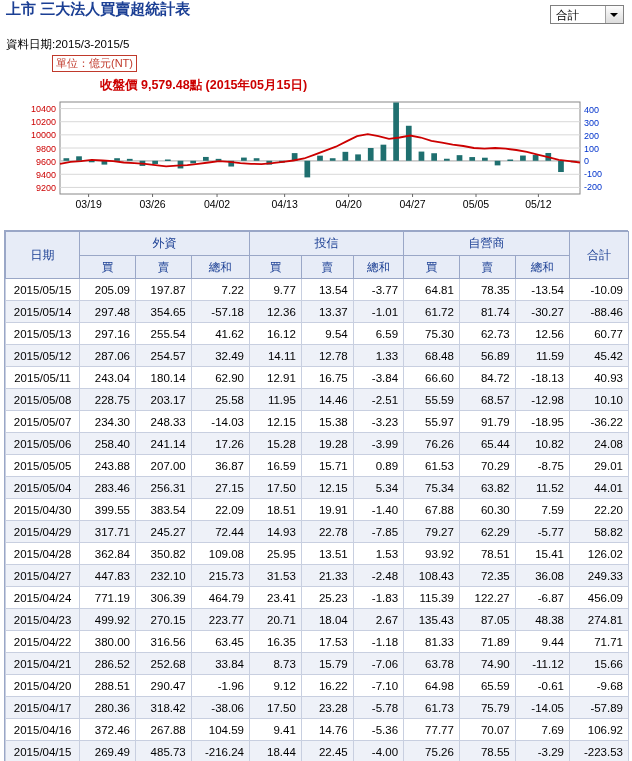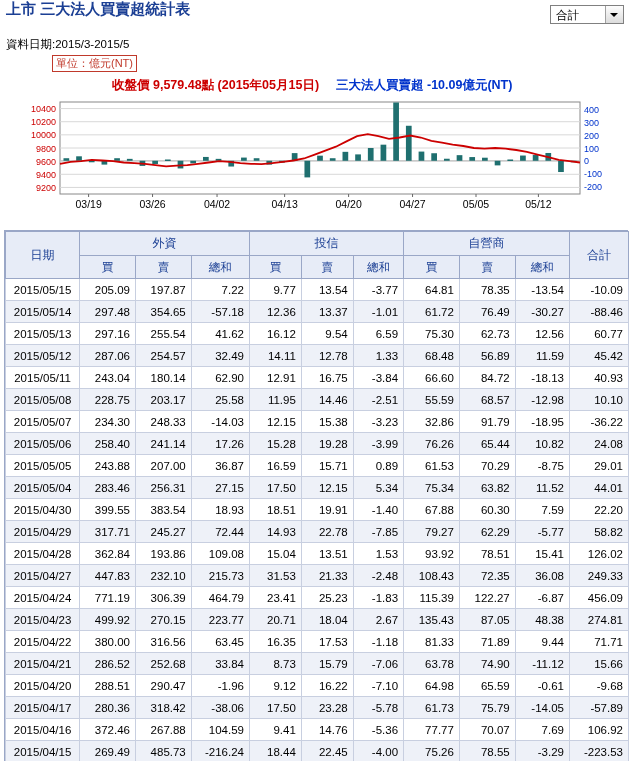--- a/index.html
+++ b/index.html
@@ -82,21 +82,21 @@
     margin: 2px 4px 0 4px;
     height: 148px;
   }
   .chart-legend {
     position: relative;
     height: 18px;
     text-align: center;
   }
   .legend-left {
     position: absolute;
-    left: 108px;
+    left: 96px;
     top: 1px;
     color: #cc0000;
     font-size: 12.5px;
     font-weight: bold;
   }
   .legend-right {
     position: absolute;
     left: 332px;
     top: 1px;
     color: #0033cc;
@@ -163,21 +163,20 @@
     <span class="sel-label">合計</span>
     <span class="sel-btn">
         <span class="arrow"></span>
       </span>
   </div>
 </div>
 
 <div class="chart-panel">
   <div class="chart-legend">
     <span class="legend-left">收盤價 9,579.48點 (2015年05月15日)</span>
-    <span class="legend-right">三大法人買賣超 -10.09億元(NT)</span>
   </div>
   <div class="plot-host">
     <svg id="chart-svg" width="624" height="126">
         <rect x="56" y="8" width="520" height="92" fill="#ffffff" stroke="#888888" stroke-width="1"></rect>
         <line x1="56" y1="93.42857142857143" x2="576" y2="93.42857142857143" stroke="#d8d8d8" stroke-width="1"></line>
         <text x="52" y="96.92857142857143" text-anchor="end" fill="#cc0000" font-size="9" font-family="&quot;Liberation Sans&quot;, sans-serif">9200</text>
         <line x1="56" y1="80.28571428571429" x2="576" y2="80.28571428571429" stroke="#d8d8d8" stroke-width="1"></line>
         <text x="52" y="83.78571428571429" text-anchor="end" fill="#cc0000" font-size="9" font-family="&quot;Liberation Sans&quot;, sans-serif">9400</text>
         <line x1="56" y1="67.14285714285714" x2="576" y2="67.14285714285714" stroke="#d8d8d8" stroke-width="1"></line>
         <text x="52" y="70.64285714285714" text-anchor="end" fill="#cc0000" font-size="9" font-family="&quot;Liberation Sans&quot;, sans-serif">9600</text>
@@ -297,21 +296,21 @@
         </tr>
         <tr class="even">
           <td class="date col-date">2015/05/14</td>
           <td class="col-num">297.48</td>
           <td class="col-num">354.65</td>
           <td class="col-num">-57.18</td>
           <td class="col-num">12.36</td>
           <td class="col-num">13.37</td>
           <td class="col-num">-1.01</td>
           <td class="col-num">61.72</td>
-          <td class="col-num">76.49</td>
+          <td class="col-num">81.74</td>
           <td class="col-num">-30.27</td>
           <td class="col-tot">-88.46</td>
         </tr>
         <tr class="odd">
           <td class="date col-date">2015/05/13</td>
           <td class="col-num">297.16</td>
           <td class="col-num">255.54</td>
           <td class="col-num">41.62</td>
           <td class="col-num">16.12</td>
           <td class="col-num">9.54</td>
@@ -361,21 +360,21 @@
           <td class="col-tot">10.10</td>
         </tr>
         <tr class="odd">
           <td class="date col-date">2015/05/07</td>
           <td class="col-num">234.30</td>
           <td class="col-num">248.33</td>
           <td class="col-num">-14.03</td>
           <td class="col-num">12.15</td>
           <td class="col-num">15.38</td>
           <td class="col-num">-3.23</td>
-          <td class="col-num">32.86</td>
+          <td class="col-num">55.97</td>
           <td class="col-num">91.79</td>
           <td class="col-num">-18.95</td>
           <td class="col-tot">-36.22</td>
         </tr>
         <tr class="even">
           <td class="date col-date">2015/05/06</td>
           <td class="col-num">258.40</td>
           <td class="col-num">241.14</td>
           <td class="col-num">17.26</td>
           <td class="col-num">15.28</td>
@@ -409,21 +408,21 @@
           <td class="col-num">5.34</td>
           <td class="col-num">75.34</td>
           <td class="col-num">63.82</td>
           <td class="col-num">11.52</td>
           <td class="col-tot">44.01</td>
         </tr>
         <tr class="odd">
           <td class="date col-date">2015/04/30</td>
           <td class="col-num">399.55</td>
           <td class="col-num">383.54</td>
-          <td class="col-num">18.93</td>
+          <td class="col-num">22.09</td>
           <td class="col-num">18.51</td>
           <td class="col-num">19.91</td>
           <td class="col-num">-1.40</td>
           <td class="col-num">67.88</td>
           <td class="col-num">60.30</td>
           <td class="col-num">7.59</td>
           <td class="col-tot">22.20</td>
         </tr>
         <tr class="even">
           <td class="date col-date">2015/04/29</td>
@@ -434,23 +433,23 @@
           <td class="col-num">22.78</td>
           <td class="col-num">-7.85</td>
           <td class="col-num">79.27</td>
           <td class="col-num">62.29</td>
           <td class="col-num">-5.77</td>
           <td class="col-tot">58.82</td>
         </tr>
         <tr class="odd">
           <td class="date col-date">2015/04/28</td>
           <td class="col-num">362.84</td>
-          <td class="col-num">193.86</td>
+          <td class="col-num">350.82</td>
           <td class="col-num">109.08</td>
-          <td class="col-num">15.04</td>
+          <td class="col-num">25.95</td>
           <td class="col-num">13.51</td>
           <td class="col-num">1.53</td>
           <td class="col-num">93.92</td>
           <td class="col-num">78.51</td>
           <td class="col-num">15.41</td>
           <td class="col-tot">126.02</td>
         </tr>
         <tr class="even">
           <td class="date col-date">2015/04/27</td>
           <td class="col-num">447.83</td>

